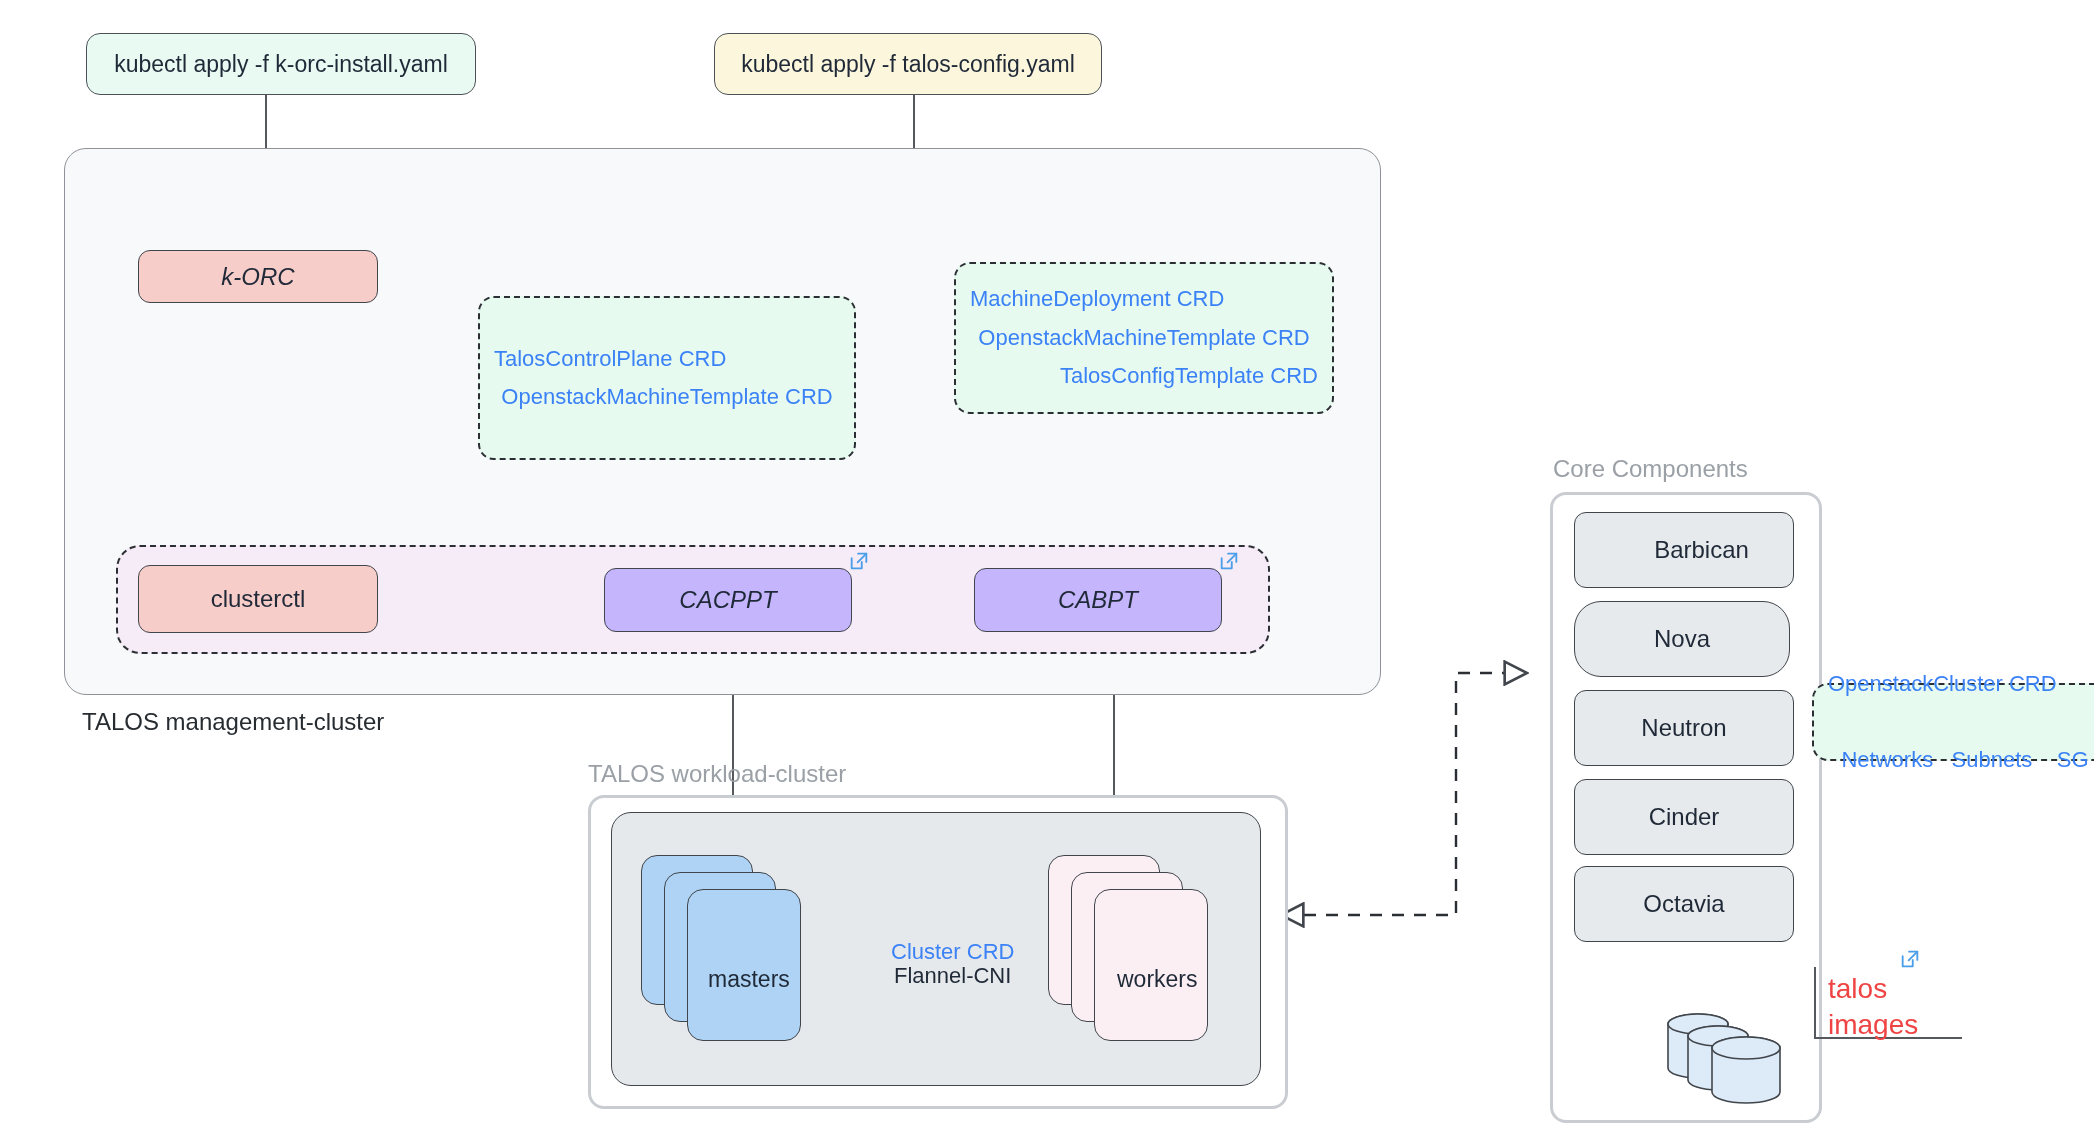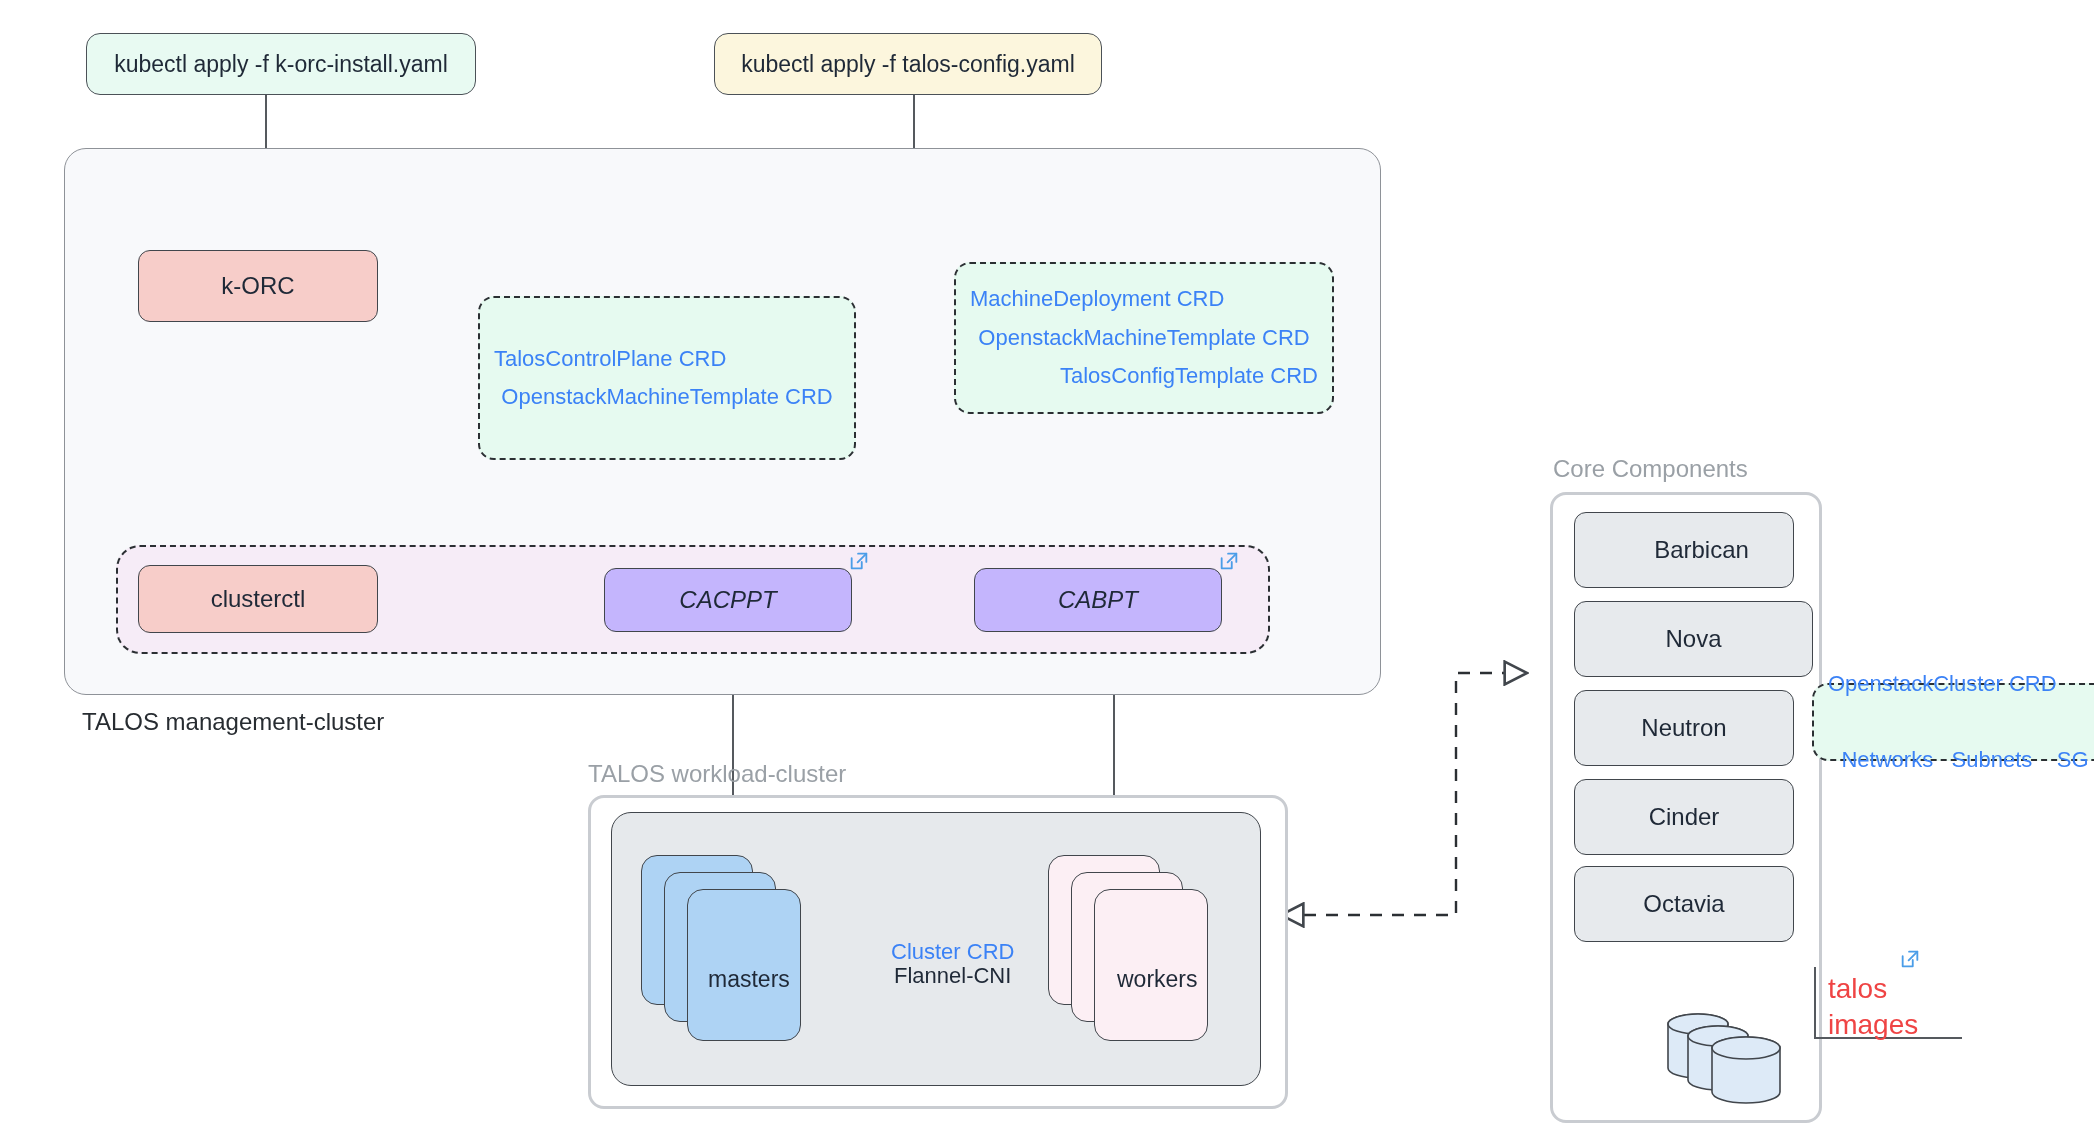--- a/index.html
+++ b/index.html
@@ -120,21 +120,21 @@
   </svg>
 
   <div class="node cmd cmd-green" style="left:60px; top:33px; width:390px; height:62px;">kubectl apply -f k-orc-install.yaml</div>
 
   <div class="node cmd cmd-yellow" style="left:688px; top:33px; width:388px; height:62px;">kubectl apply -f talos-config.yaml</div>
 
   <div class="cluster-mgmt" style="position:absolute; left:38px; top:148px; width:1315px; height:545px;"></div>
 
   <div class="cluster-label" style="left:56px; top:708px;">TALOS management-cluster</div>
 
-  <div class="node blk blk-red" style="left:112px; top:250px; width:240px; height:72px;">k-ORC</div>
+  <div class="node blk blk-red" style="left:112px; top:250px; width:240px; height:53px;font-style:italic;">k-ORC</div>
 
   <div class="crd" style="position:absolute; left:452px; top:296px; width:378px; height:164px;">
     <div class="crd-line crd-l1">TalosControlPlane CRD</div>
     <div class="crd-line crd-l2">OpenstackMachineTemplate CRD</div>
   </div>
 
   <div class="crd" style="position:absolute; left:928px; top:262px; width:380px; height:152px;">
     <div class="crd-line crd-l1">MachineDeployment CRD</div>
     <div class="crd-line crd-l2">OpenstackMachineTemplate CRD</div>
     <div class="crd-line crd-l3">TalosConfigTemplate CRD</div>
@@ -180,21 +180,21 @@
   <div class="card-label" style="left:1091px; top:966px;">workers</div>
 
   <div class="edge-label blue" style="left:865px; top:939px;">Cluster CRD</div>
   <div class="edge-label" style="left:868px; top:963px;">Flannel-CNI</div>
 
   <div class="cluster-label muted" style="left:1527px; top:455px;">Core Components</div>
 
   <div class="core-panel" style="position:absolute; left:1524px; top:492px; width:266px; height:625px;"></div>
 
   <div class="node blk blk-grey" style="left:1548px; top:512px; width:220px; height:76px;padding-left:35px;">Barbican</div>
-  <div class="node blk blk-grey" style="left:1548px; top:601px; width:239px; height:76px;">Nova</div>
+  <div class="node blk blk-grey" style="left:1548px; top:601px; width:216px; height:76px;border-radius:27px;">Nova</div>
   <div class="node blk blk-grey" style="left:1548px; top:690px; width:220px; height:76px;">Neutron</div>
   <div class="node blk blk-grey" style="left:1548px; top:779px; width:220px; height:76px;">Cinder</div>
   <div class="node blk blk-grey" style="left:1548px; top:866px; width:220px; height:76px;">Octavia</div>
 
   <svg style="position:absolute; left:1640px; top:1010px;" width="140" height="92">
     <g stroke="#41464c" stroke-width="1.6" fill="#ddeaf7">
       <path d="M2,14 a30,10 0 0 1 60,0 v44 a30,10 0 0 1 -60,0 z"></path>
       <ellipse cx="32" cy="14" rx="30" ry="10"></ellipse>
       <path d="M22,26 a30,10 0 0 1 60,0 v44 a30,10 0 0 1 -60,0 z"></path>
       <ellipse cx="52" cy="26" rx="30" ry="10"></ellipse>

